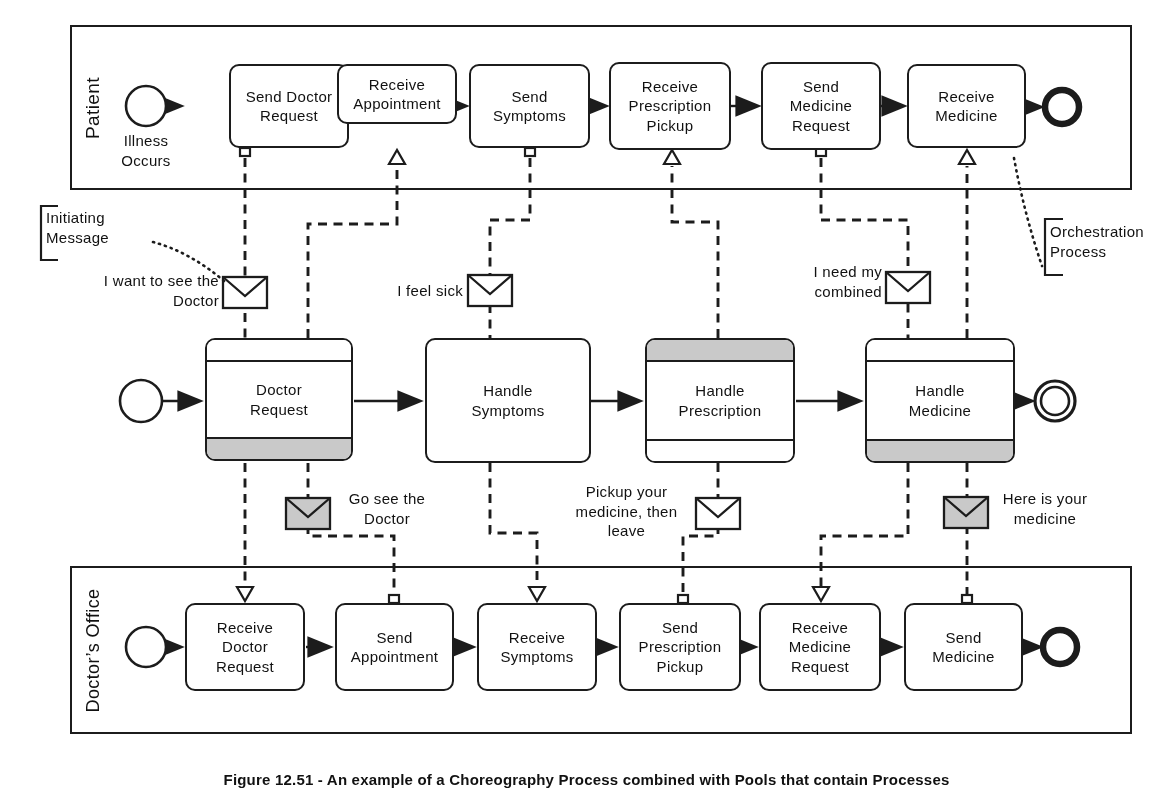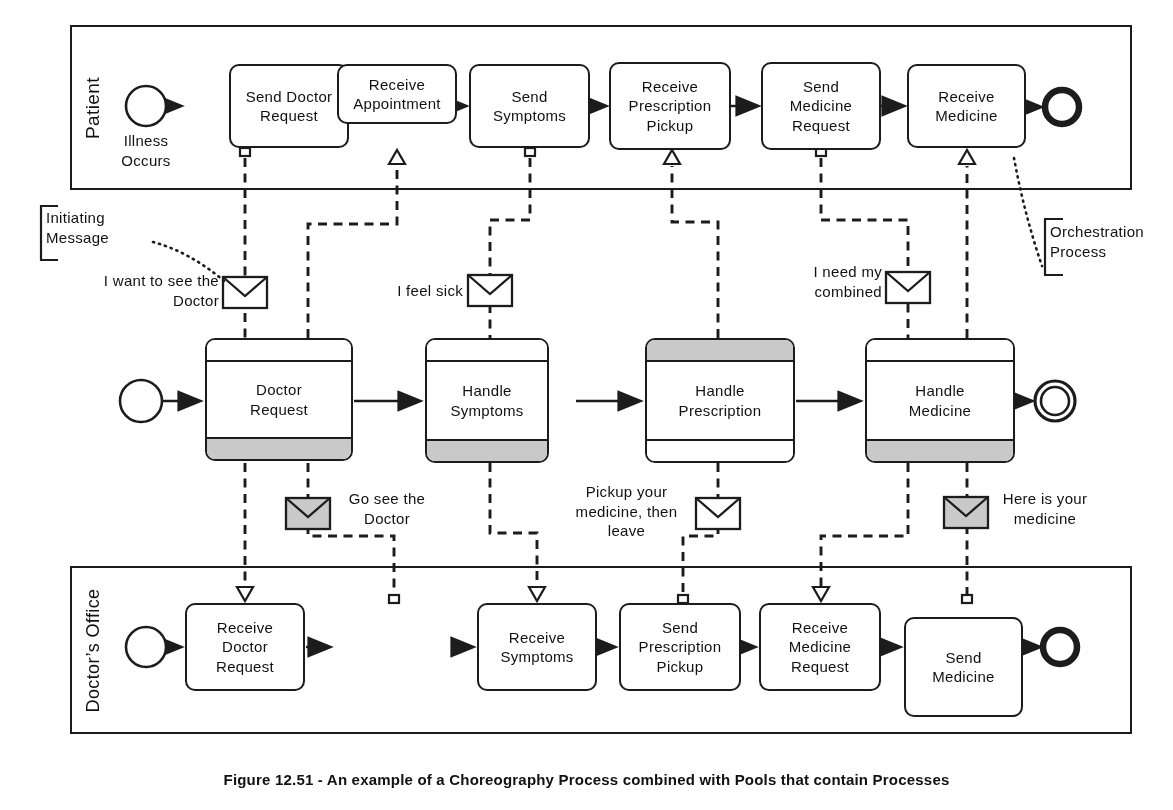--- a/index.html
+++ b/index.html
@@ -173,41 +173,42 @@
   <div class="task" style="left:761px; top:62px; width:120px; height:88px;">Send Medicine Request</div>
   <div class="task" style="left:907px; top:64px; width:119px; height:84px;">Receive Medicine</div>
 
   <div class="free-label ca" style="left:100px; top:131px; width:92px;">Illness Occurs</div>
 
   <div class="chor-task" style="left:205px; top:338px; width:148px; height:123px;">
     <div class="chor-band-top"></div>
     <div class="chor-mid">Doctor Request</div>
     <div class="chor-band-bottom gray"></div>
   </div>
-  <div class="chor-task" style="left:425px; top:338px; width:124px; height:125px;">
+  <div class="chor-task" style="left:425px; top:338px; width:166px; height:125px;align-items:center;">
     <div class="chor-band-top"></div>
     <div class="chor-mid">Handle Symptoms</div>
     <div class="chor-band-bottom gray"></div>
   </div>
   <div class="chor-task" style="left:645px; top:338px; width:150px; height:125px;">
     <div class="chor-band-top gray"></div>
     <div class="chor-mid">Handle Prescription</div>
     <div class="chor-band-bottom"></div>
   </div>
   <div class="chor-task" style="left:865px; top:338px; width:150px; height:125px;">
     <div class="chor-band-top"></div>
     <div class="chor-mid">Handle Medicine</div>
     <div class="chor-band-bottom gray"></div>
   </div>
 
   <div class="task" style="left:185px; top:603px; width:120px; height:88px;">Receive Doctor Request</div>
+  <div class="task" style="left:335px; top:603px; width:119px; height:88px;">Send Appointment</div>
   <div class="task" style="left:477px; top:603px; width:120px; height:88px;">Receive Symptoms</div>
   <div class="task" style="left:619px; top:603px; width:122px; height:88px;">Send Prescription Pickup</div>
   <div class="task" style="left:759px; top:603px; width:122px; height:88px;">Receive Medicine Request</div>
-  <div class="task" style="left:904px; top:603px; width:119px; height:100px;margin-top:14px;">Send Medicine</div>
+  <div class="task" style="left:904px; top:603px; width:119px; height:88px;">Send Medicine</div>
 
   <div class="free-label ra" style="left:102px; top:271px; width:117px;">I want to see the Doctor</div>
   <div class="free-label ra" style="left:356px; top:281px; width:107px;">I feel sick</div>
   <div class="free-label ra" style="left:772px; top:262px; width:110px;">I need my combined</div>
   <div class="free-label ca" style="left:333px; top:489px; width:108px;">Go see the Doctor</div>
   <div class="free-label ca" style="left:561px; top:482px; width:131px;">Pickup your medicine, then leave</div>
   <div class="free-label ca" style="left:990px; top:489px; width:110px;">Here is your medicine</div>
 
   <div class="free-label" style="left:46px; top:208px; width:86px;">Initiating Message</div>
   <div class="free-label" style="left:1050px; top:222px; width:112px;">Orchestration Process</div>

